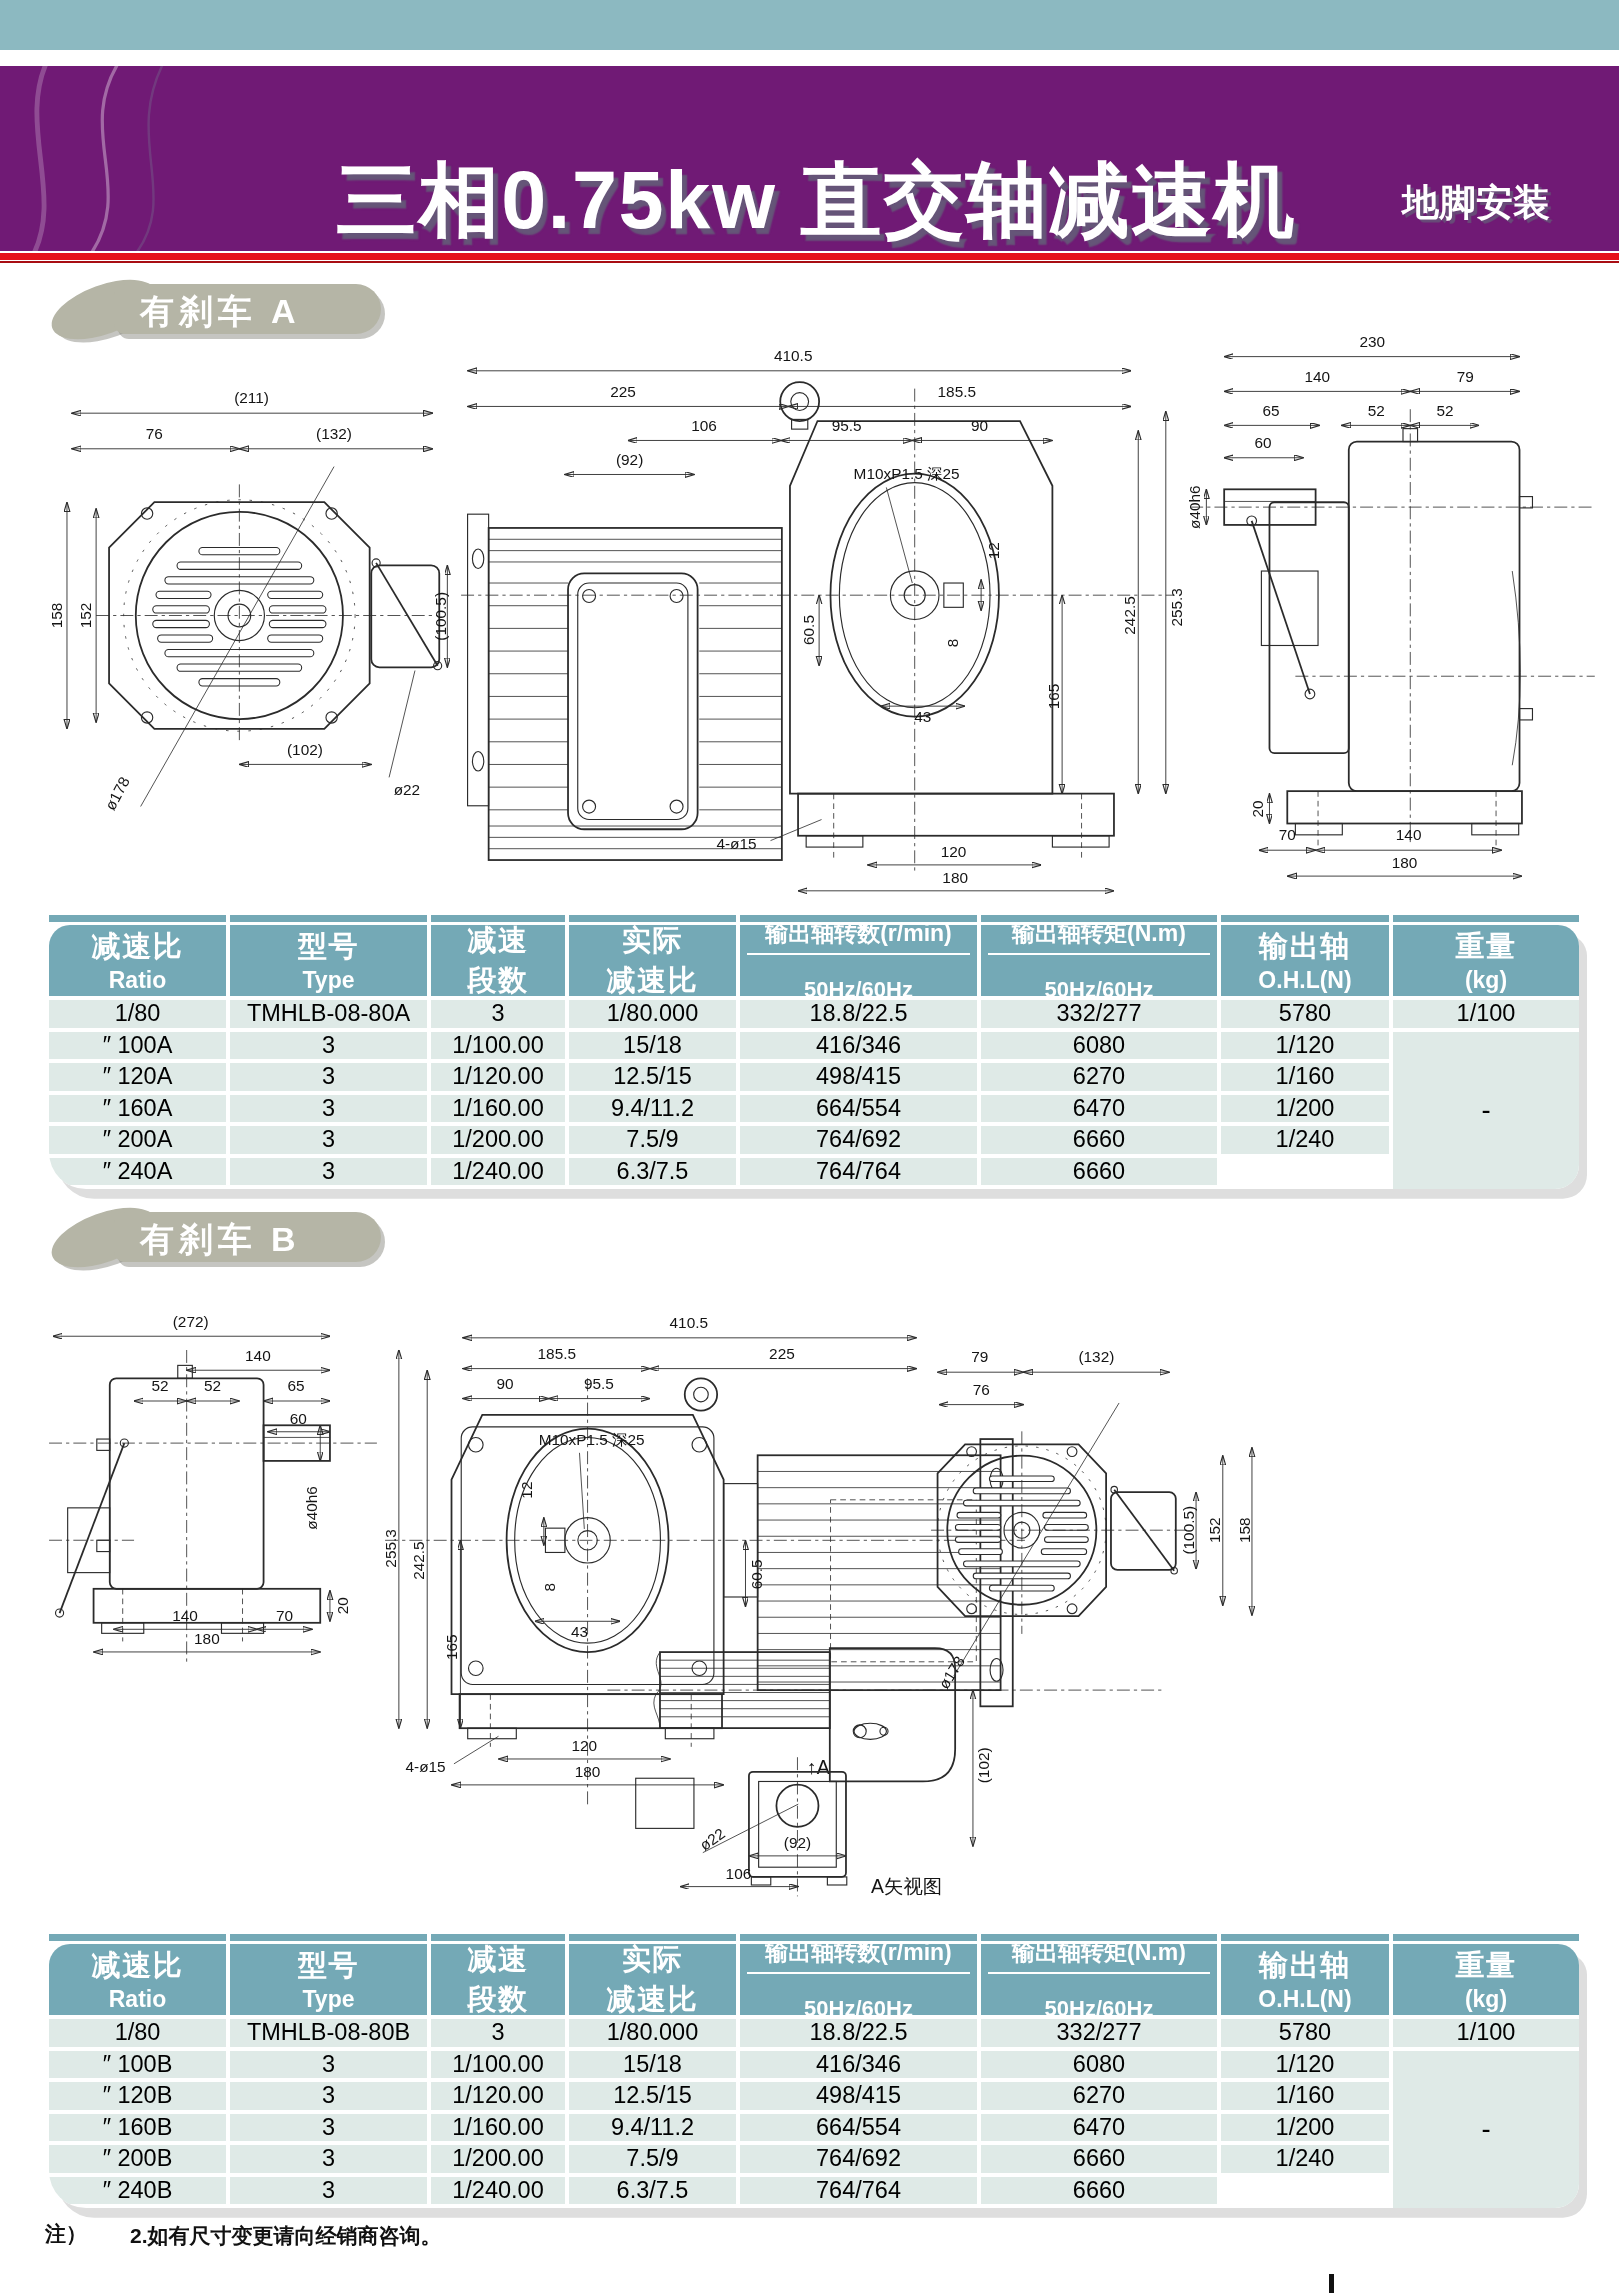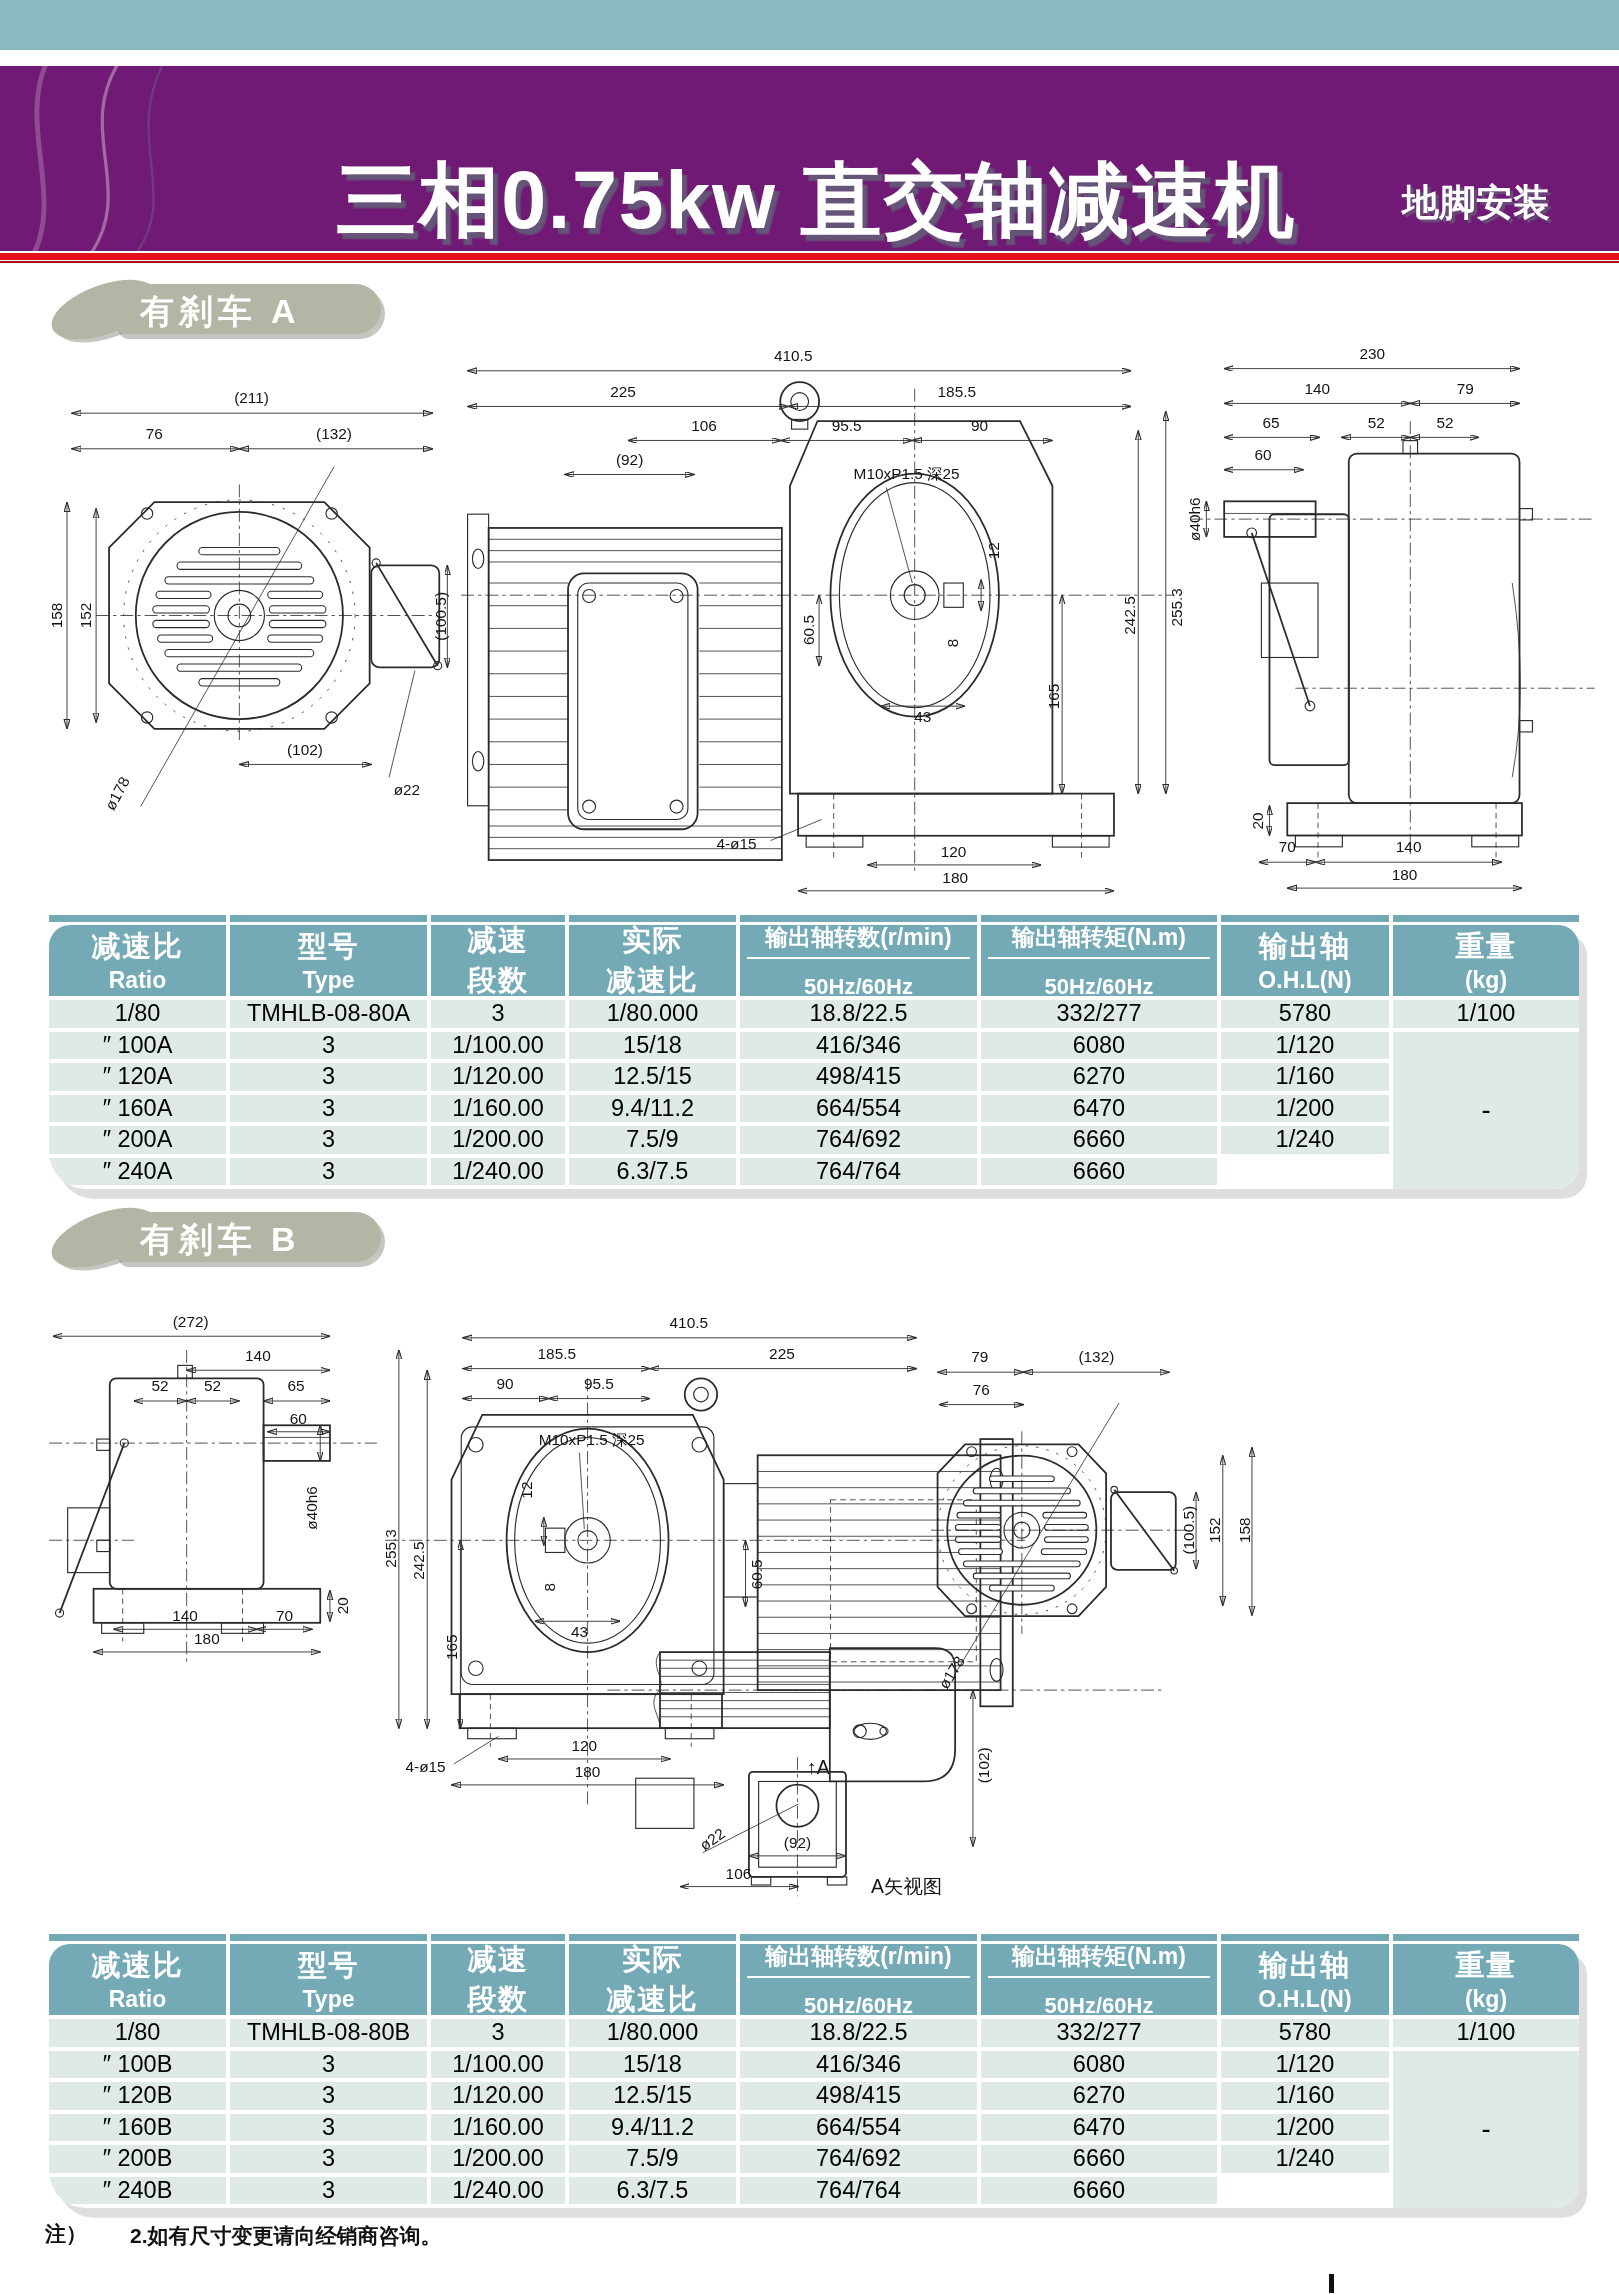--- a/index.html
+++ b/index.html
@@ -29,21 +29,21 @@
   .t-strip{display:grid;grid-template-columns:177px 197px 134px 167px 237px 236px 168px 186px;
            column-gap:4px;width:1530px;height:6.5px;}
   .t-strip .sc{background:#74a9b6;}
   .t-box{display:grid;grid-template-columns:177px 197px 134px 167px 237px 236px 168px 186px;
          grid-template-rows:71px repeat(6,27.5px);gap:4px;width:1530px;background:#fff;
          border-radius:21px 21px 24px 37px;overflow:hidden;box-shadow:8px 9.7px 0 #dedede;}
   .hc{background:#74a9b6;color:#fff;display:flex;flex-direction:column;align-items:center;justify-content:center;font-weight:bold;}
   .hc .zh{font-size:29px;letter-spacing:1.6px;}
   .hc .en{font-size:23px;}
   .hc .top{font-size:23px;border-bottom:2.4px solid #fff;padding:0 3.2px 4px;width:94%;text-align:center;box-sizing:border-box;}
-  .hc .sub{font-size:22px;padding-top:15px;}
+  .hc .sub{font-size:22px;padding-top:22px;}
   .bc{background:#dfeae7;display:flex;align-items:center;justify-content:center;font-size:23.5px;color:#000;}
   .wcell{grid-column:8;grid-row:3 / span 6;font-size:27.5px;}
 
   
   .notes{left:45px;top:2220px;display:flex;font-size:21px;font-weight:bold;color:#111;}
   .notes .prefix{width:85px;}
   .notes .nline{line-height:32px;}
 
   .endtick{left:1329px;top:2274px;width:4.9px;height:19.4px;background:#111;}
 
@@ -226,21 +226,21 @@
         <text x="350" y="628">4-ø15</text>
         <line class="thin" x1="392" y1="618" x2="455" y2="592"></line>
         <line class="dim" x1="512" y1="648" x2="726" y2="648" marker-start="url(#arAM)" marker-end="url(#arAM)"></line>
         <text x="618" y="638">120</text>
         <line class="dim" x1="426" y1="680" x2="816" y2="680" marker-start="url(#arAM)" marker-end="url(#arAM)"></line>
         <text x="620" y="670">180</text>
       </g>
     </svg>
   </div>
 
-  <div class="abs draw" style="left:1174px;top:340px;">
+  <div class="abs draw" style="left:1174px;top:328px;">
     <svg width="441" height="567" viewBox="0 0 545 700">
       <defs>
           <marker id="arAR" markerWidth="12" markerHeight="8" refX="11.5" refY="3.5" orient="auto-start-reverse" markerUnits="userSpaceOnUse">
             <path d="M0,0 L12,3.5 L0,7 z" fill="#222" stroke="none"></path>
           </marker>
         </defs>
       <g>
         <rect class="ol" x="216" y="140" width="211" height="432" rx="10"></rect>
         <rect x="283" y="124" width="18" height="16"></rect>
         <rect x="427" y="208" width="16" height="14"></rect>

